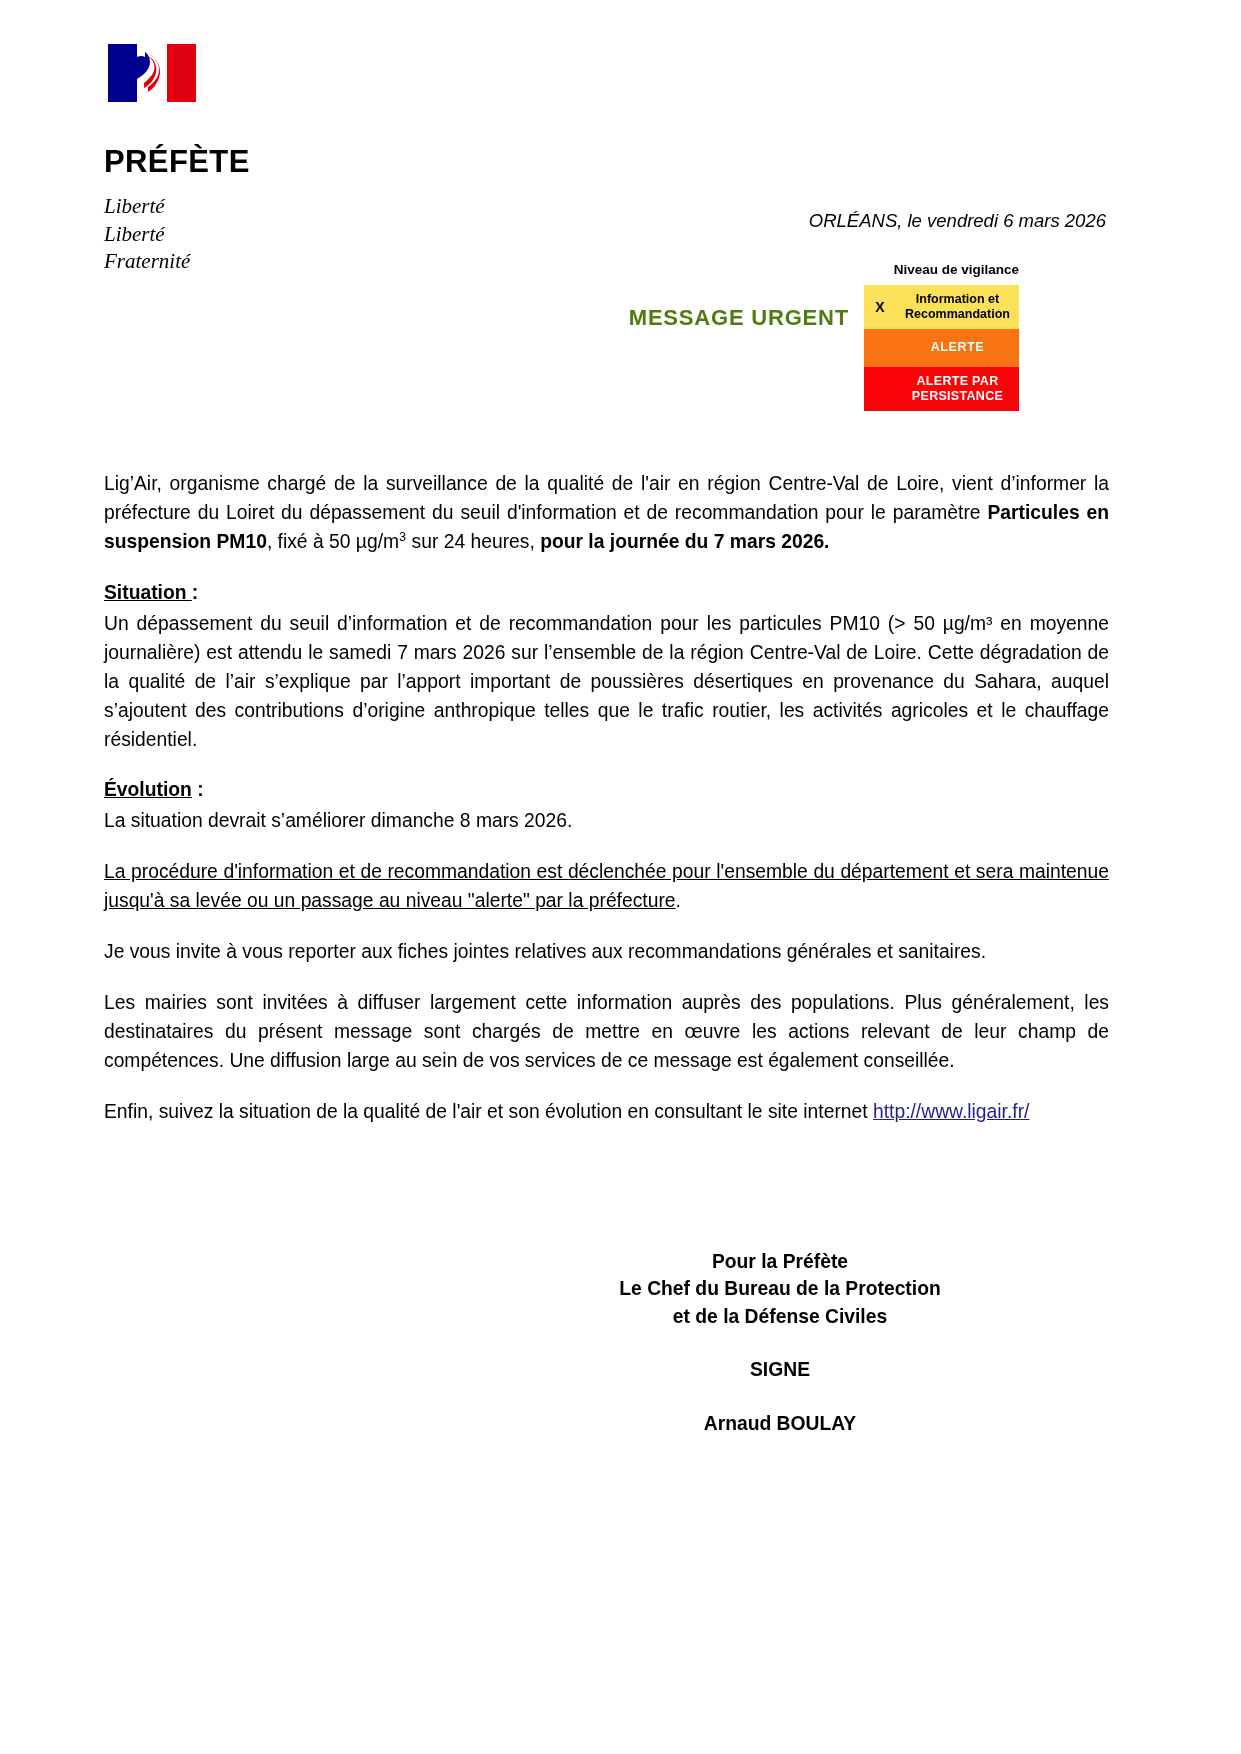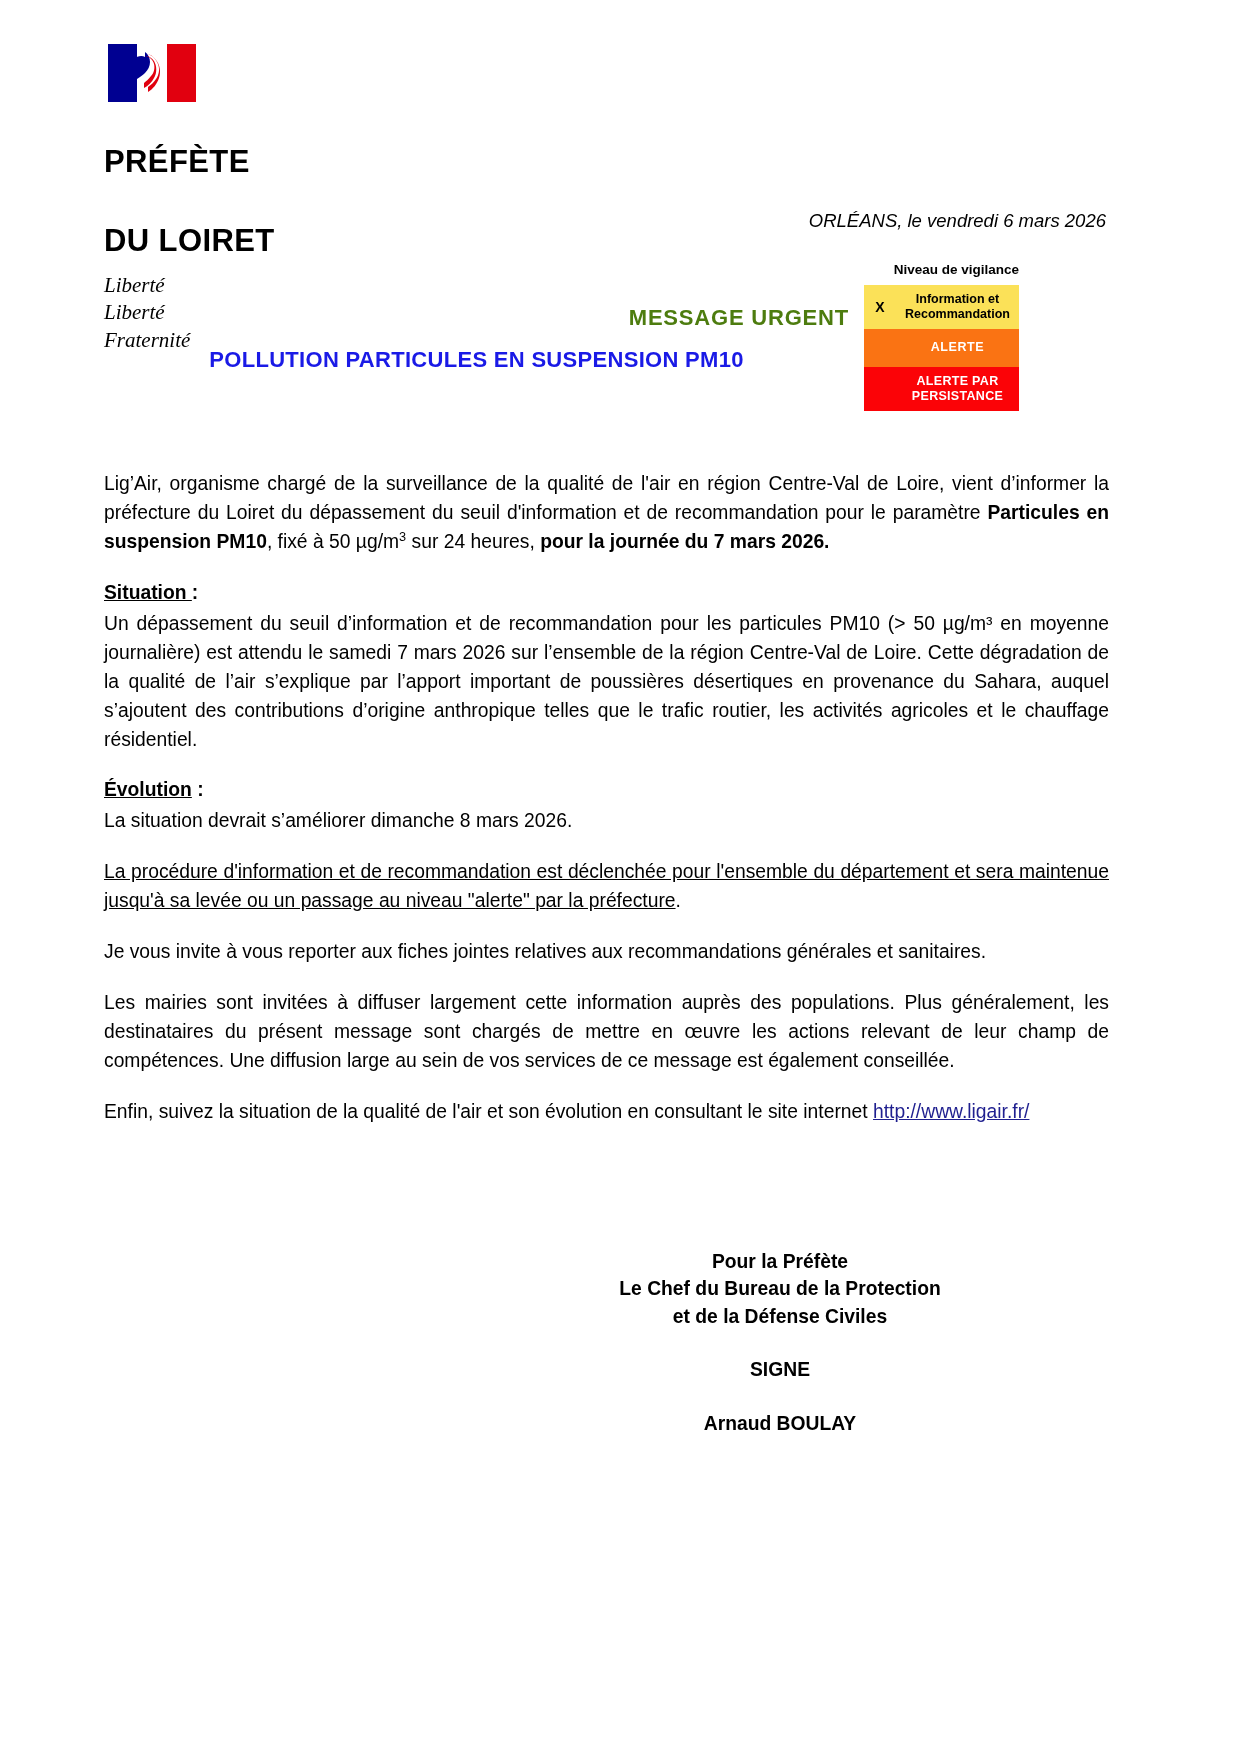--- a/index.html
+++ b/index.html
@@ -207,33 +207,31 @@
     <div class="flag-white">
       <svg class="marianne-svg" viewBox="0 0 56 50">
         <path d="M2 30 C6 26 11 23 16 21 C14 18 14 14 17 11 C20 8 25 7 28 9 L28 4 C31 6 33 10 33 14 C33 18 31 22 28 25 C26 27 23 29 20 31 C16 34 11 36 6 37 Z" fill="#000091"></path>
         <path d="M30 6 C35 7 39 11 41 16 C43 21 42 27 39 31 C37 34 34 37 31 39 L31 44 C36 41 40 36 42 30 C44 24 43 17 39 12 C36 8 33 6 30 6 Z" fill="#E1000F"></path>
         <path d="M29 8 C33 9 36 12 37 16 C38 20 37 25 34 28 C32 31 29 33 27 35 L27 40 C31 38 35 34 37 30 C40 25 40 18 37 13 C35 10 32 8 29 8 Z" fill="#E1000F"></path>
       </svg>
     </div>
     <div class="flag-red"></div>
   </div>
   <div class="prefete-line">PRÉFÈTE</div>
-  <div class="prefete-line">DU LOIRET</div>
   <div class="devise">
     <div>Liberté</div>
     <div>Liberté</div>
     <div>Fraternité</div>
   </div>
 </div>
 
 <div class="date-line">ORLÉANS, le vendredi 6 mars 2026</div>
 
 <div class="title-wrap">
   <div class="title-main">MESSAGE URGENT</div>
-  <div class="title-sub">POLLUTION PARTICULES EN SUSPENSION PM10</div>
 </div>
 
 <div class="vigilance">
   <div class="vigilance-caption">Niveau de vigilance</div>
   <div class="vig-row vig-row-1">
     <div class="vig-mark">X</div>
     <div class="vig-label">Information et Recommandation</div>
   </div>
   <div class="vig-row vig-row-2">
     <div class="vig-mark"></div>

